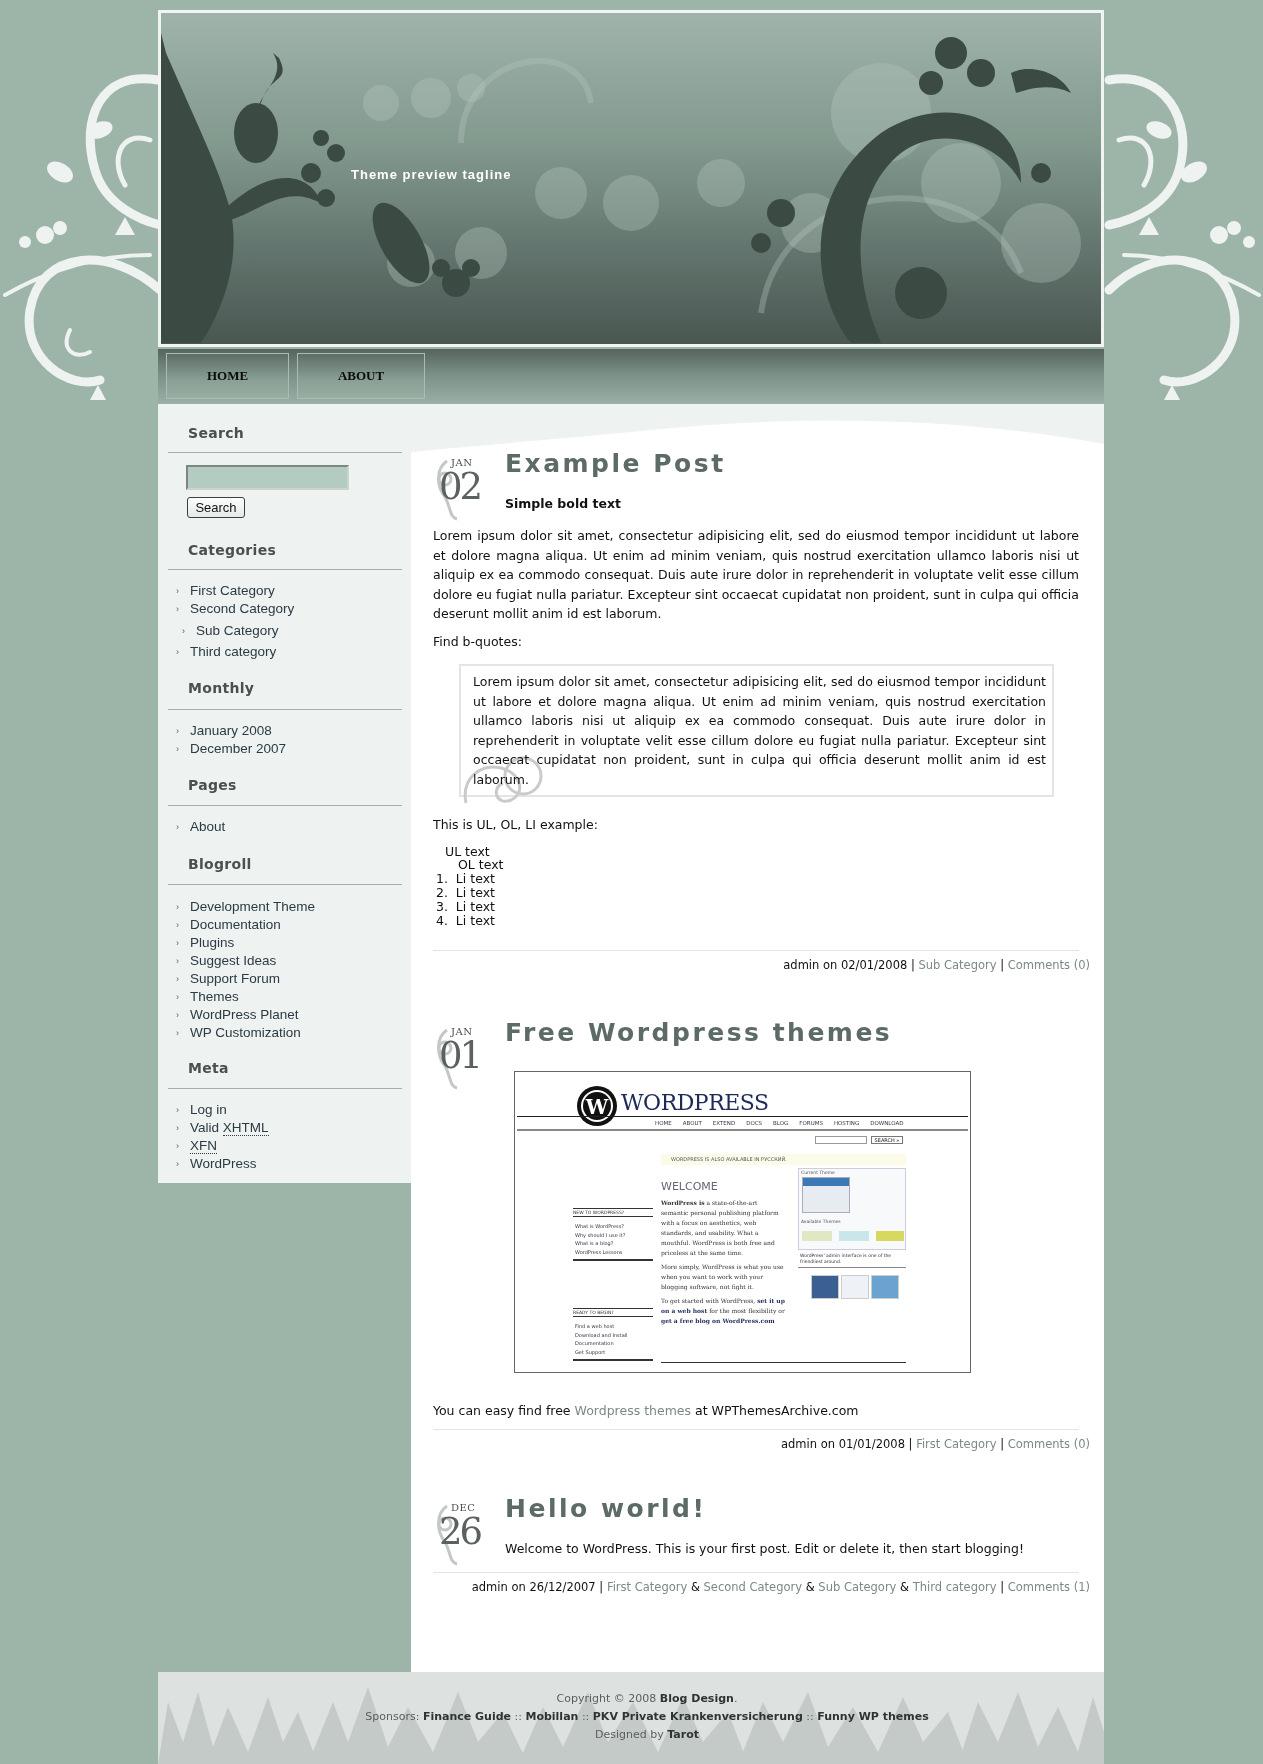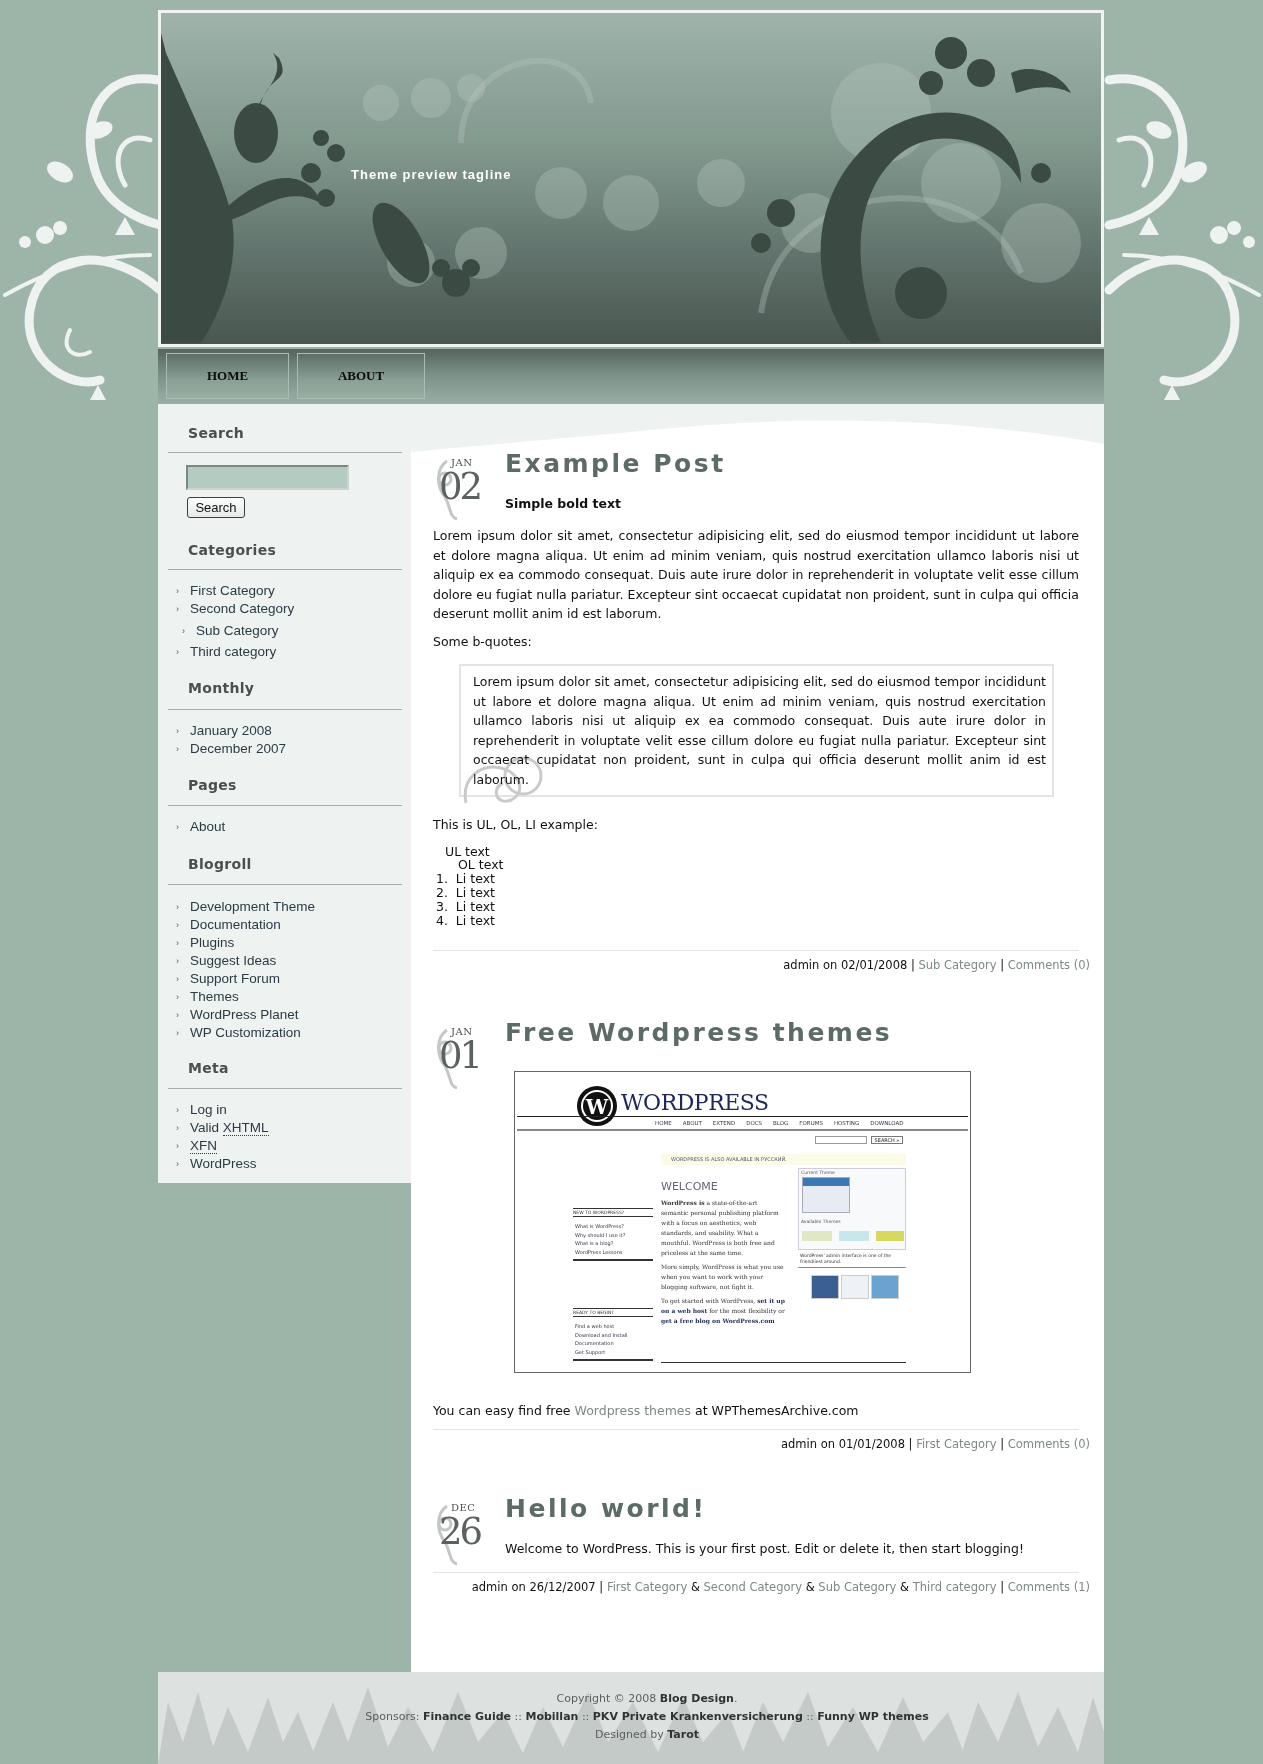--- a/index.html
+++ b/index.html
@@ -359,21 +359,21 @@
               <path d="M12 4 C 0 12, 2 30, 10 40 C 16 50, 14 60, 22 62"></path>
               <circle cx="10" cy="22" r="6"></circle>
             </g>
         </svg>
         <span class="mon">JAN</span>
         <span class="day">02</span>
       </div>
       <div class="post-title" style="top:45px">Example Post</div>
       <div class="abs text" style="left:94px;top:90px;font-weight:bold">Simple bold text</div>
       <div class="abs text justify" style="left:22px;top:122px;width:646px">Lorem ipsum dolor sit amet, consectetur adipisicing elit, sed do eiusmod tempor incididunt ut labore et dolore magna aliqua. Ut enim ad minim veniam, quis nostrud exercitation ullamco laboris nisi ut aliquip ex ea commodo consequat. Duis aute irure dolor in reprehenderit in voluptate velit esse cillum dolore eu fugiat nulla pariatur. Excepteur sint occaecat cupidatat non proident, sunt in culpa qui officia deserunt mollit anim id est laborum.</div>
-      <div class="abs text" style="left:22px;top:228px">Some b-quotes:</div>
+      <div class="abs text" style="left:22px;top:228px">Find b-quotes:</div>
       <div class="bquote" style="top:260px">
         <svg style="position:absolute;left:0;top:62px" width="100" height="80" viewBox="0 0 100 80">
           <g fill="none" stroke="#c8cbca" stroke-width="3">
               <path d="M5 75 C 0 50, 20 35, 40 40 C 60 45, 65 65, 50 72 C 35 78, 30 60, 42 55"></path>
               <circle cx="62" cy="48" r="18"></circle>
             </g>
         </svg>
         <div class="text justify" style="position:relative">Lorem ipsum dolor sit amet, consectetur adipisicing elit, sed do eiusmod tempor incididunt ut labore et dolore magna aliqua. Ut enim ad minim veniam, quis nostrud exercitation ullamco laboris nisi ut aliquip ex ea commodo consequat. Duis aute irure dolor in reprehenderit in voluptate velit esse cillum dolore eu fugiat nulla pariatur. Excepteur sint occaecat cupidatat non proident, sunt in culpa qui officia deserunt mollit anim id est laborum.</div>
       </div>
       <div class="abs text" style="left:22px;top:411px">This is UL, OL, LI example:</div>

